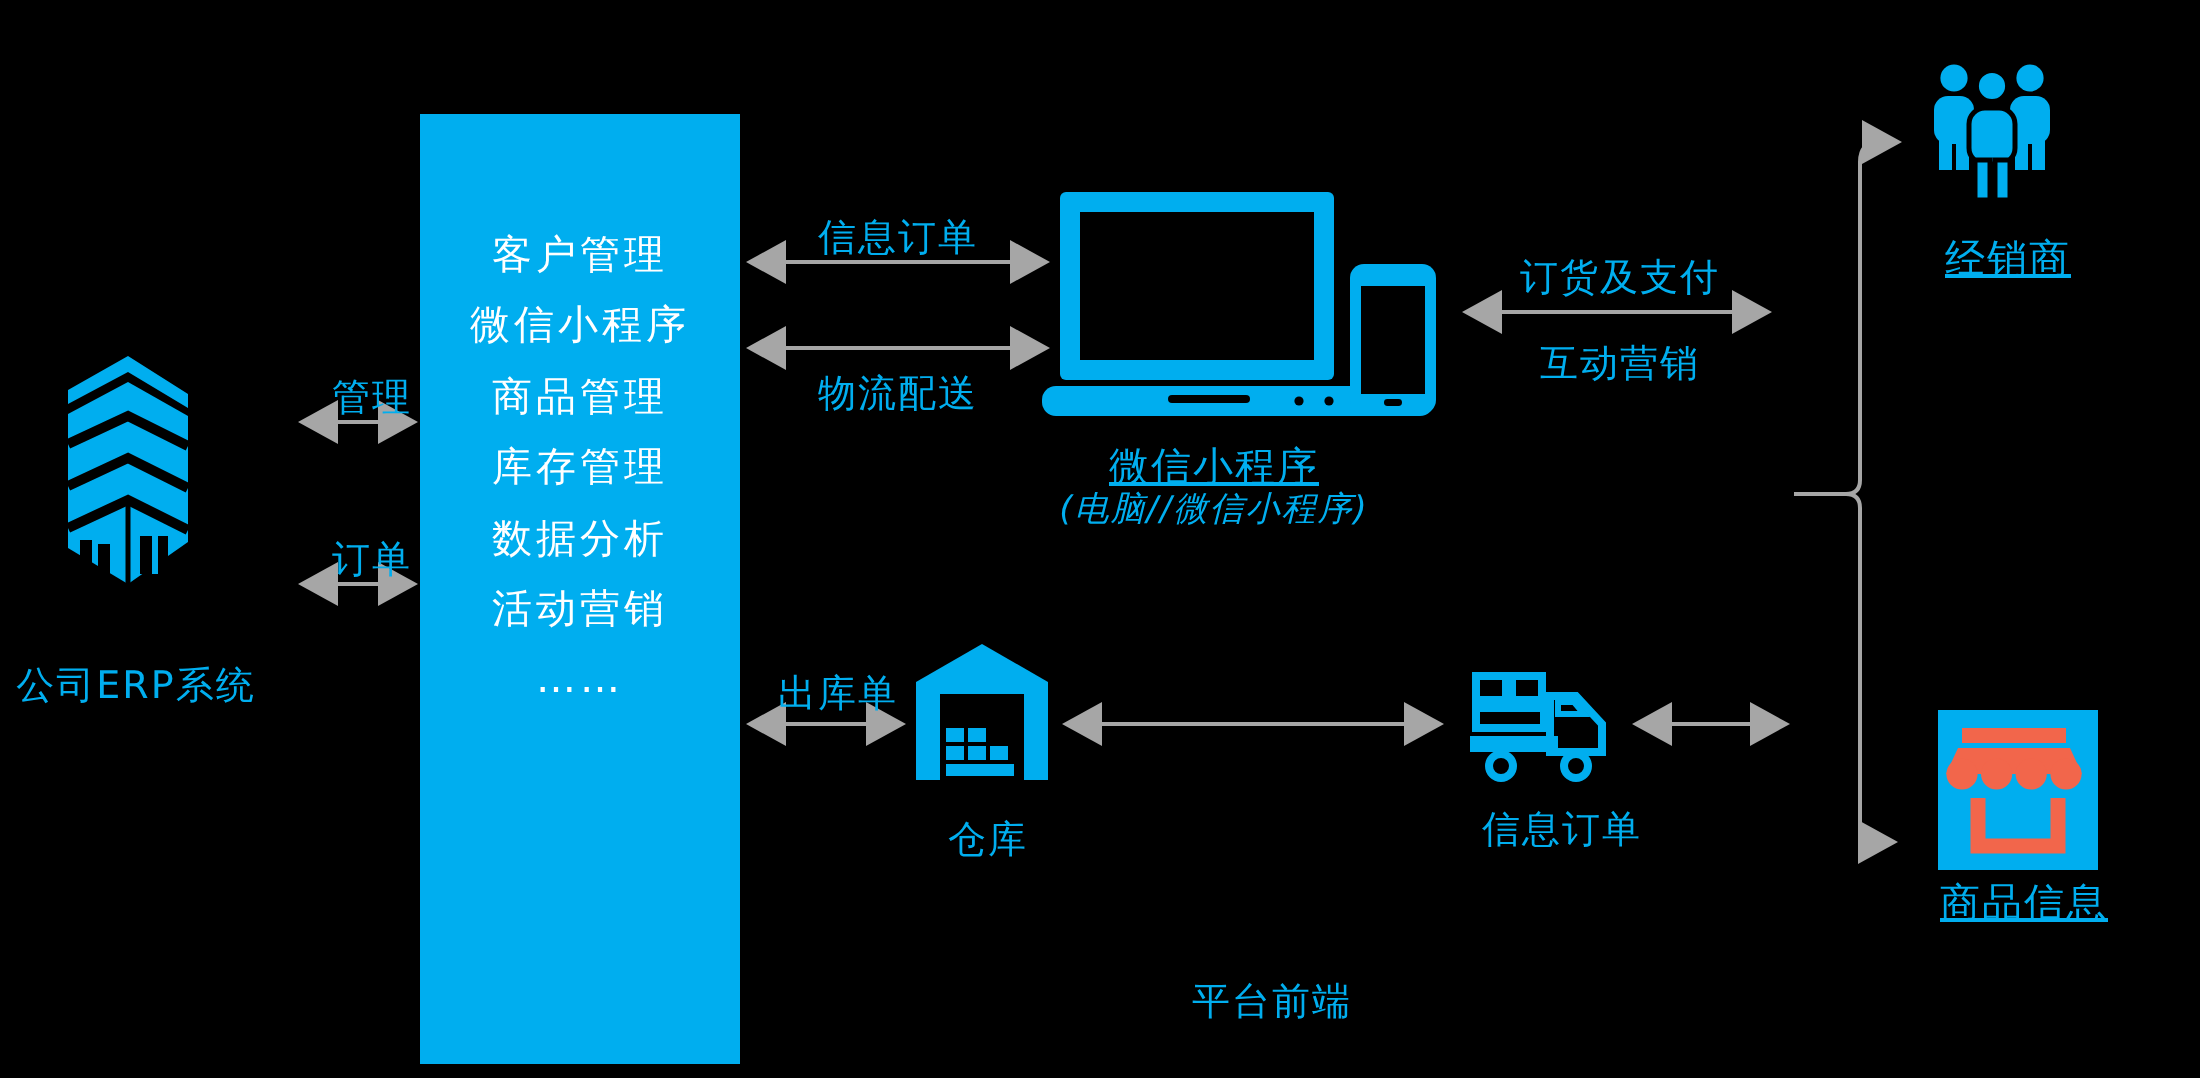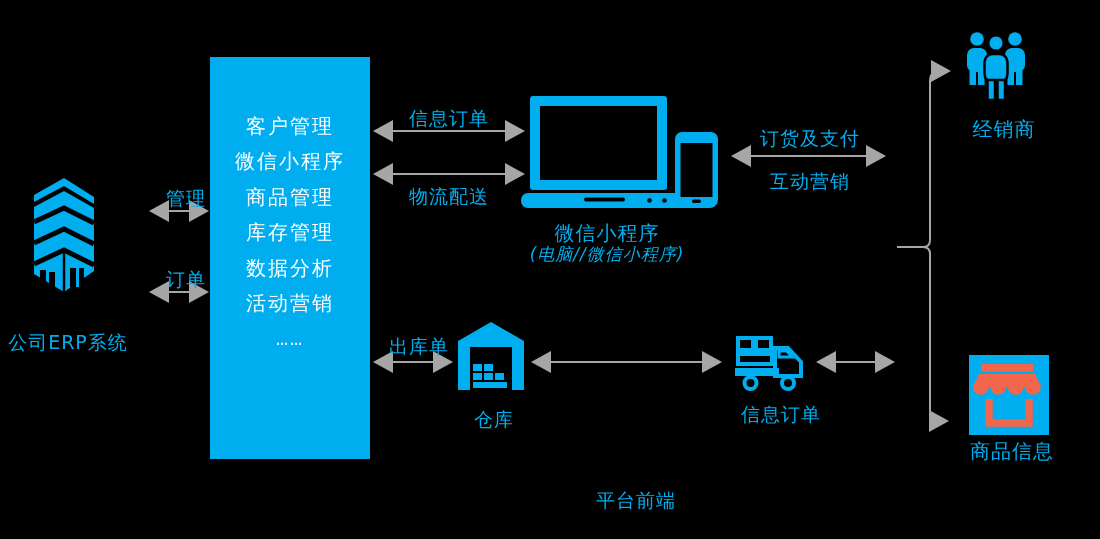--- a/index.html
+++ b/index.html
@@ -1,23 +1,23 @@
 <!DOCTYPE html>
 <html><head>
 <meta charset="utf-8">
 <style>
   html,body{margin:0;padding:0;background:#000;}
   #stage{position:relative;width:1100px;height:539px;background:#000;overflow:hidden;
          font-family:"DejaVu Sans","Liberation Sans",sans-serif;}
   .lbl{position:absolute;color:#00AEEF;font-size:19px;font-weight:500;
        white-space:nowrap;transform:translateX(-50%);letter-spacing:1px;}
-  .lbl.big{font-size:20px;}
+  .lbl.big{font-size:20px;text-decoration:underline;}
   .lbl.small{font-size:17px;font-style:italic;}
-  #platform-box{position:absolute;left:210px;top:57px;width:160px;height:402px;
-       background:#00AEEF;box-sizing:border-box;padding-top:53px;text-align:center;font-family:Liberation Mono, monospace;}
+  #platform-box{position:absolute;left:210px;top:57px;width:160px;height:475px;
+       background:#00AEEF;box-sizing:border-box;padding-top:53px;text-align:center;}
   .p-item{height:35.4px;line-height:35.4px;color:#fff;font-size:20px;
        font-weight:500;letter-spacing:2px;}
   svg{position:absolute;display:block;}
   #connectors{left:0;top:0;pointer-events:none;}
 </style>
 </head>
 <body>
 
 <div id="stage">
 

